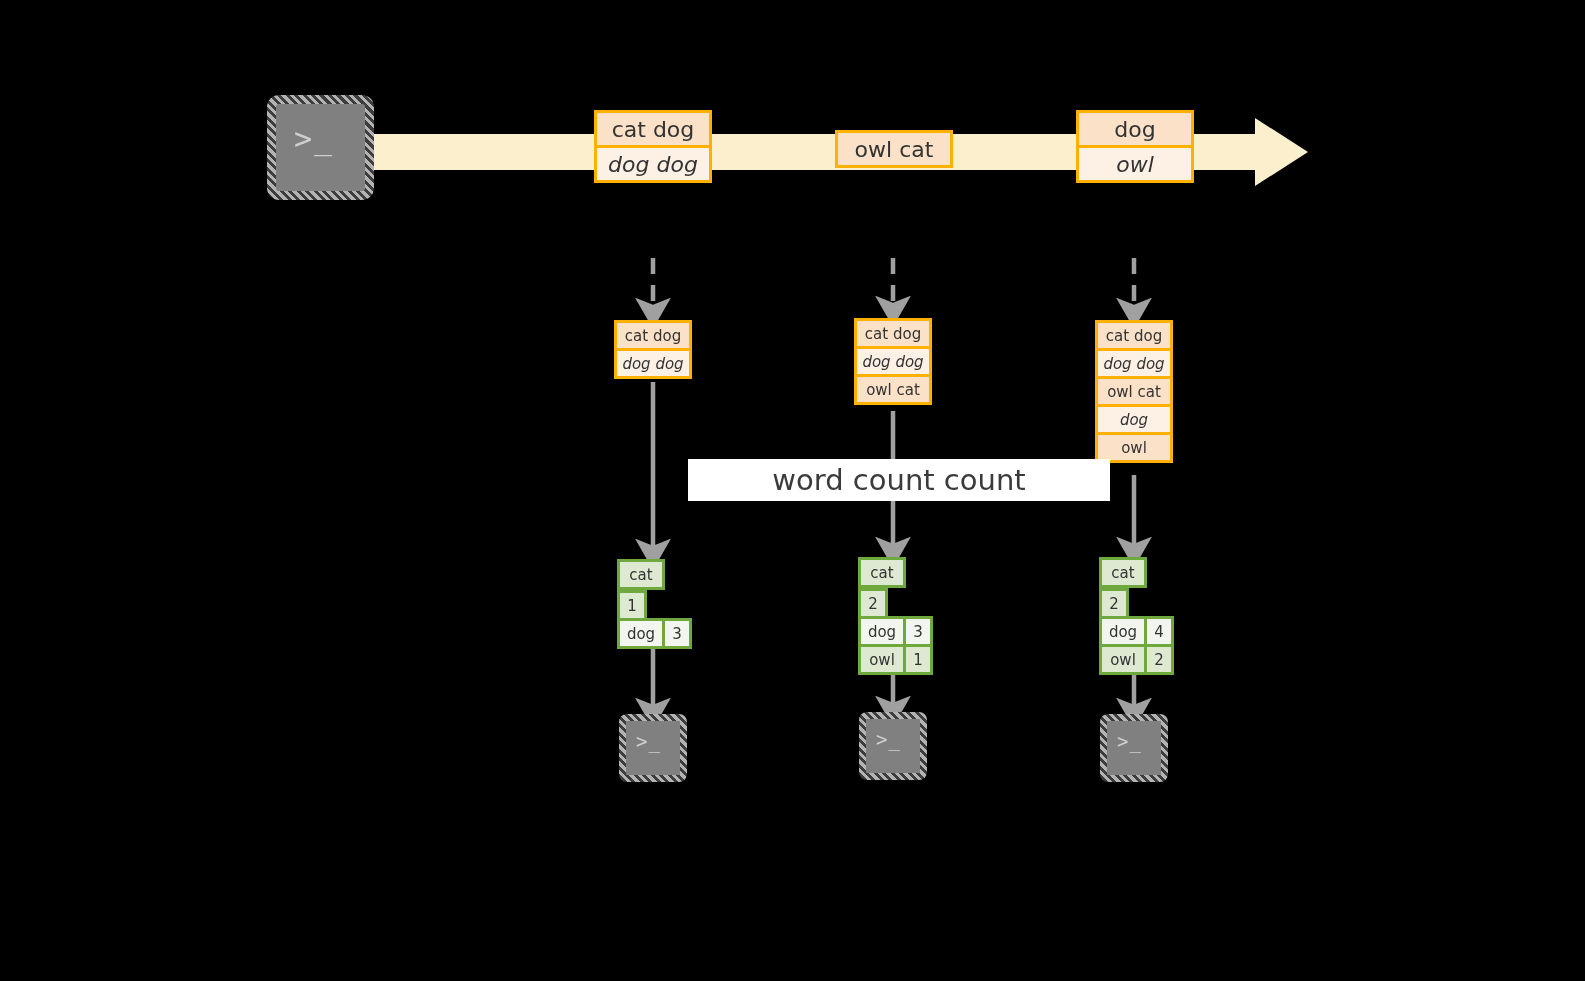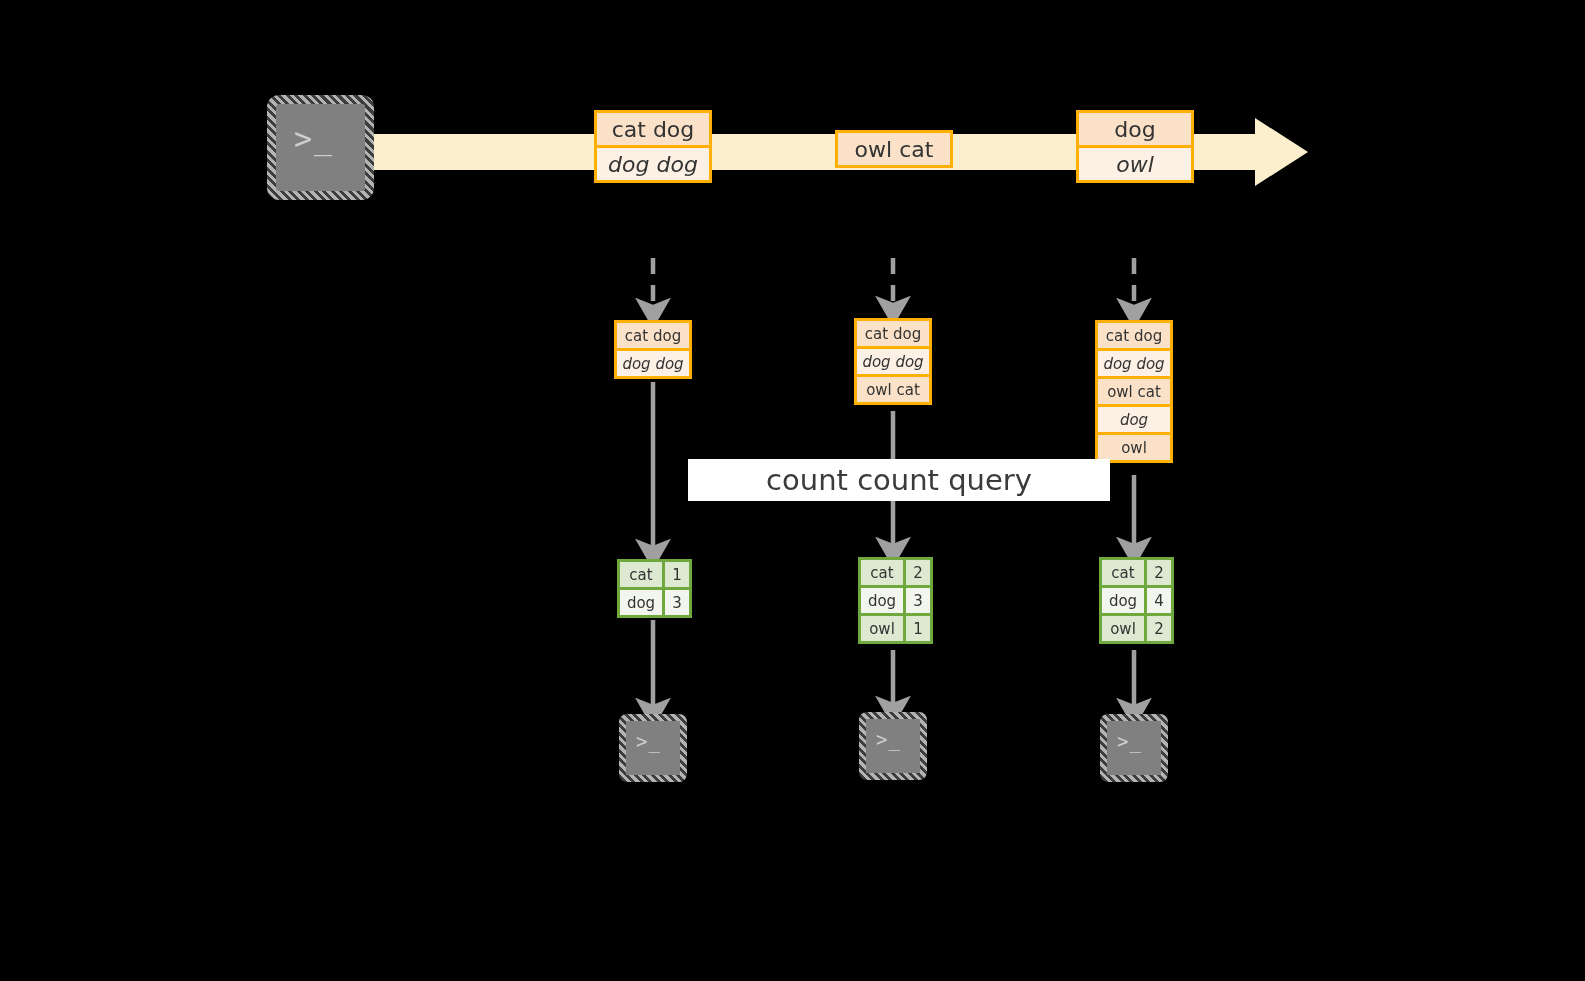--- a/index.html
+++ b/index.html
@@ -66,21 +66,21 @@
   #stack-top-2 { left:835px; top:130px; }
   #stack-top-3 { left:1076px; top:110px; }
 
   #stack-mid-1 { left:614px; top:320px; }
   #stack-mid-2 { left:854px; top:318px; }
   #stack-mid-3 { left:1095px; top:320px; }
 
   
   .res-table { position:absolute; }
   .res-row { display:flex; margin-top:-3px; }
-  .res-row:first-child { margin-top:0; }
+  .res-row:first-child { margin-top:0;flex-direction:column; }
   .res-cell {
     box-sizing:border-box;
     border:3px solid #6FA83C;
     height:31px;
     display:flex; align-items:center; justify-content:center;
     color:#333333; font-size:15px; white-space:nowrap;
   }
   .res-cell.word { width:48px; margin-right:-3px; }
   .res-cell.count { width:30px; }
   .res-row.shade-a .res-cell { background:#DEE9D2; }
@@ -159,21 +159,21 @@
   </div>
   <div id="stack-mid-3" class="rec-stack mid">
     <div class="rec shade-a">cat dog</div>
     <div class="rec shade-b">dog dog</div>
     <div class="rec shade-a">owl cat</div>
     <div class="rec shade-b">dog</div>
     <div class="rec shade-a">owl</div>
   </div>
 
   <div id="query-banner">
-    <span>count count query</span>
+    <span>word count count</span>
   </div>
 
   <div id="table-1" class="res-table">
     <div class="res-row shade-a">
       <div class="res-cell word">cat</div>
       <div class="res-cell count">1</div>
     </div>
     <div class="res-row shade-b">
       <div class="res-cell word">dog</div>
       <div class="res-cell count">3</div>

